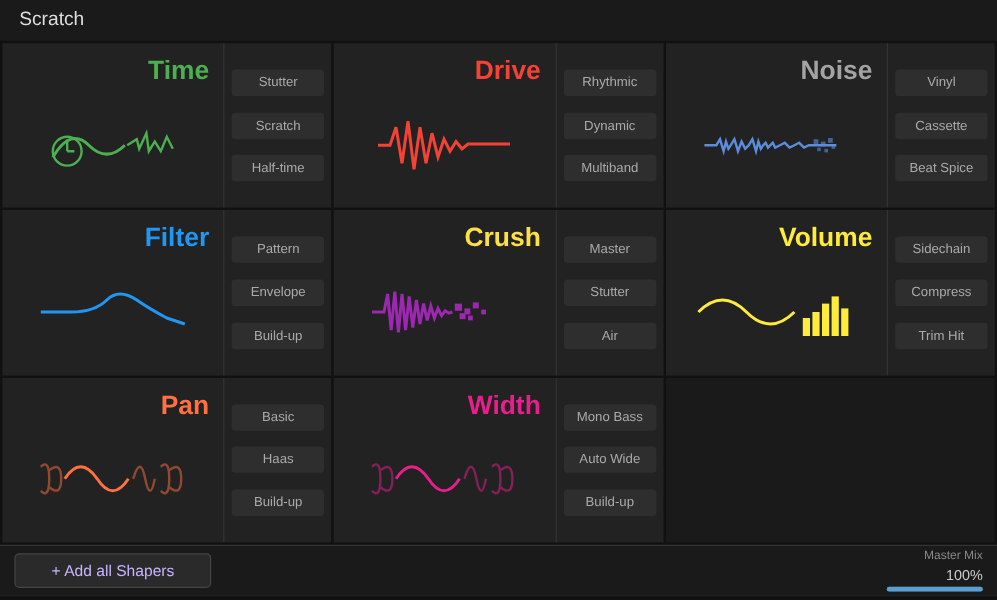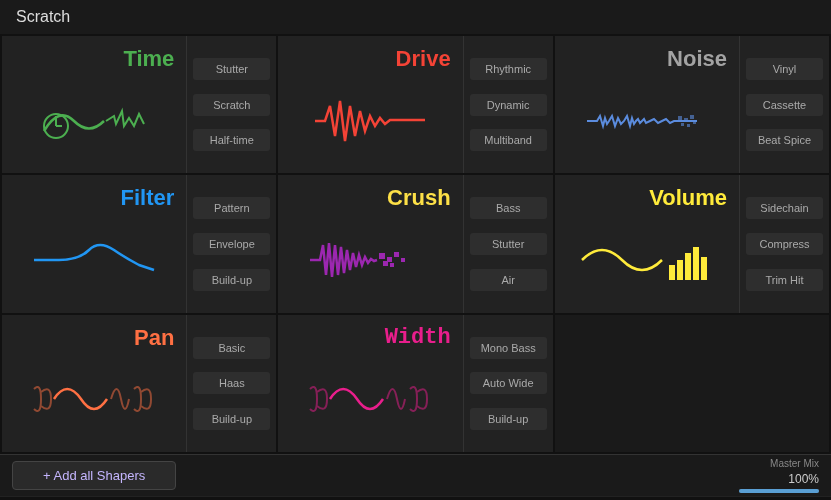--- a/index.html
+++ b/index.html
@@ -83,21 +83,21 @@
     }
 
     
     .time-color { color: #4caf50; }
     .drive-color { color: #f44336; }
     .noise-color { color: #a3a3a3; }
     .filter-color { color: #2196f3; }
     .crush-color { color: #fde047; }
     .volume-color { color: #ffeb3b; }
     .pan-color { color: #ff7043; }
-    .width-color { color: #e91e8c; font-family: Liberation Mono, monospace; }
+    .width-color { color: #e91e8c; }
 
     
     svg { overflow: visible; }
 
     
     .bottom-bar {
       height: 42px;
       background: #1a1a1a;
       display: flex;
       align-items: center;
@@ -252,21 +252,21 @@
       <rect x="82" y="22" width="5" height="5"></rect>
       <rect x="89" y="17" width="5" height="5"></rect>
       <rect x="96" y="23" width="4" height="4"></rect>
       <rect x="78" y="26" width="5" height="5"></rect>
       <rect x="85" y="28" width="4" height="4"></rect>
     </g>
   </svg>
         </div>
       </div>
       <div class="cell-right">
-        <button class="preset-btn">Bass</button>
+        <button class="preset-btn">Master</button>
         <button class="preset-btn">Stutter</button>
         <button class="preset-btn">Air</button>
       </div>
     </div>
     <div class="cell">
       <div class="cell-left">
         <div class="cell-title volume-color">Volume</div>
         <div class="cell-icon">
           <svg width="140" height="50" viewBox="0 0 140 50">
     <path d="M5,25 Q25,5 45,25 Q65,45 85,25" stroke="#ffeb3b" stroke-width="2.5" fill="none"></path>

